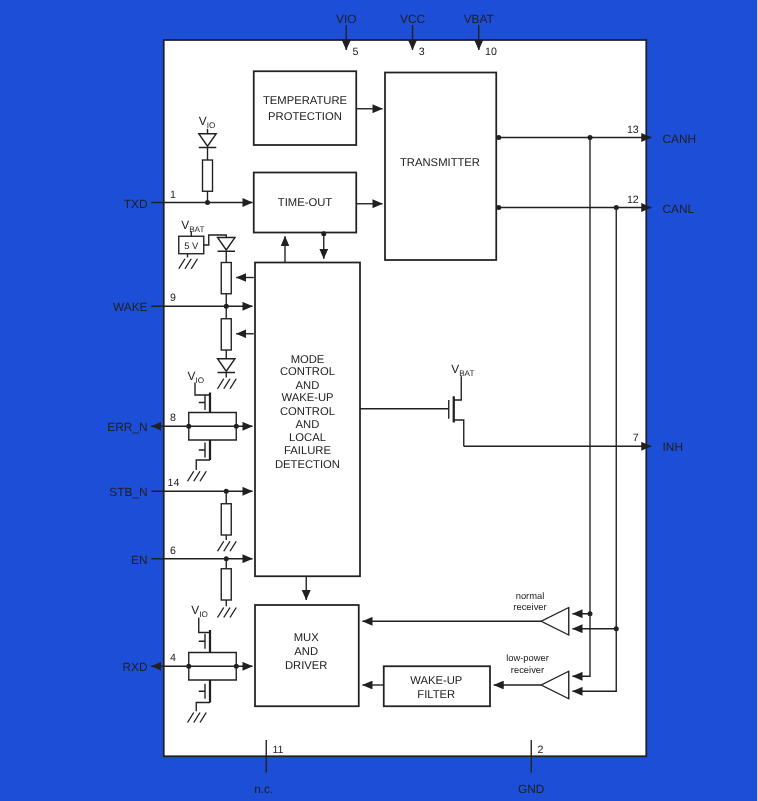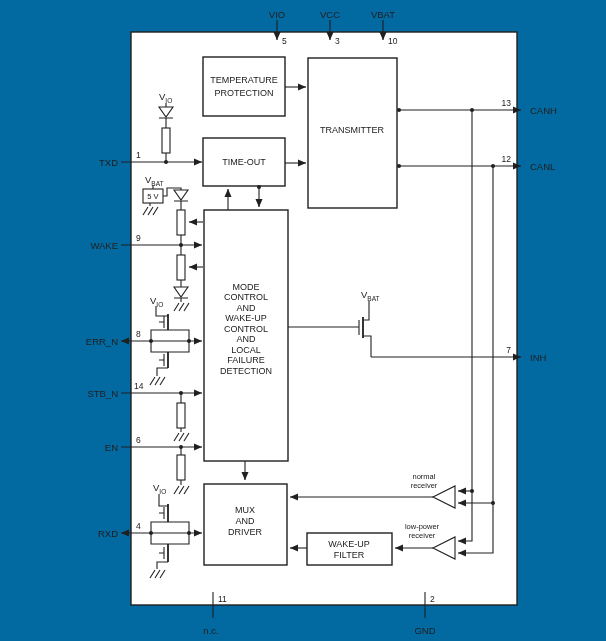--- a/index.html
+++ b/index.html
@@ -1,16 +1,16 @@
 <!DOCTYPE html>
 <html><head>
 <meta charset="utf-8">
 <style>
   html,body{margin:0;padding:0;background:#ffffff;}
-  .stage{position:relative;width:606px;height:641px;background:#0369a1;overflow:hidden;}
+  .stage{position:relative;width:606px;height:641px;background:#1d4ed8;overflow:hidden;}
   svg{display:block;}
   .txt{font-family:"Liberation Sans","DejaVu Sans",sans-serif;fill:#202020;}
   .lbl{font-size:9.5px;}
   .num{font-size:8.5px;}
   .blktxt{font-size:9px;}
   .small{font-size:7.5px;}
   .sub{font-size:6.5px;}
   .wire{stroke:#202020;stroke-width:1.1;fill:none;}
   .thick{stroke:#202020;stroke-width:1.8;fill:none;}
   .blk{fill:#ffffff;stroke:#202020;stroke-width:1.4;}

